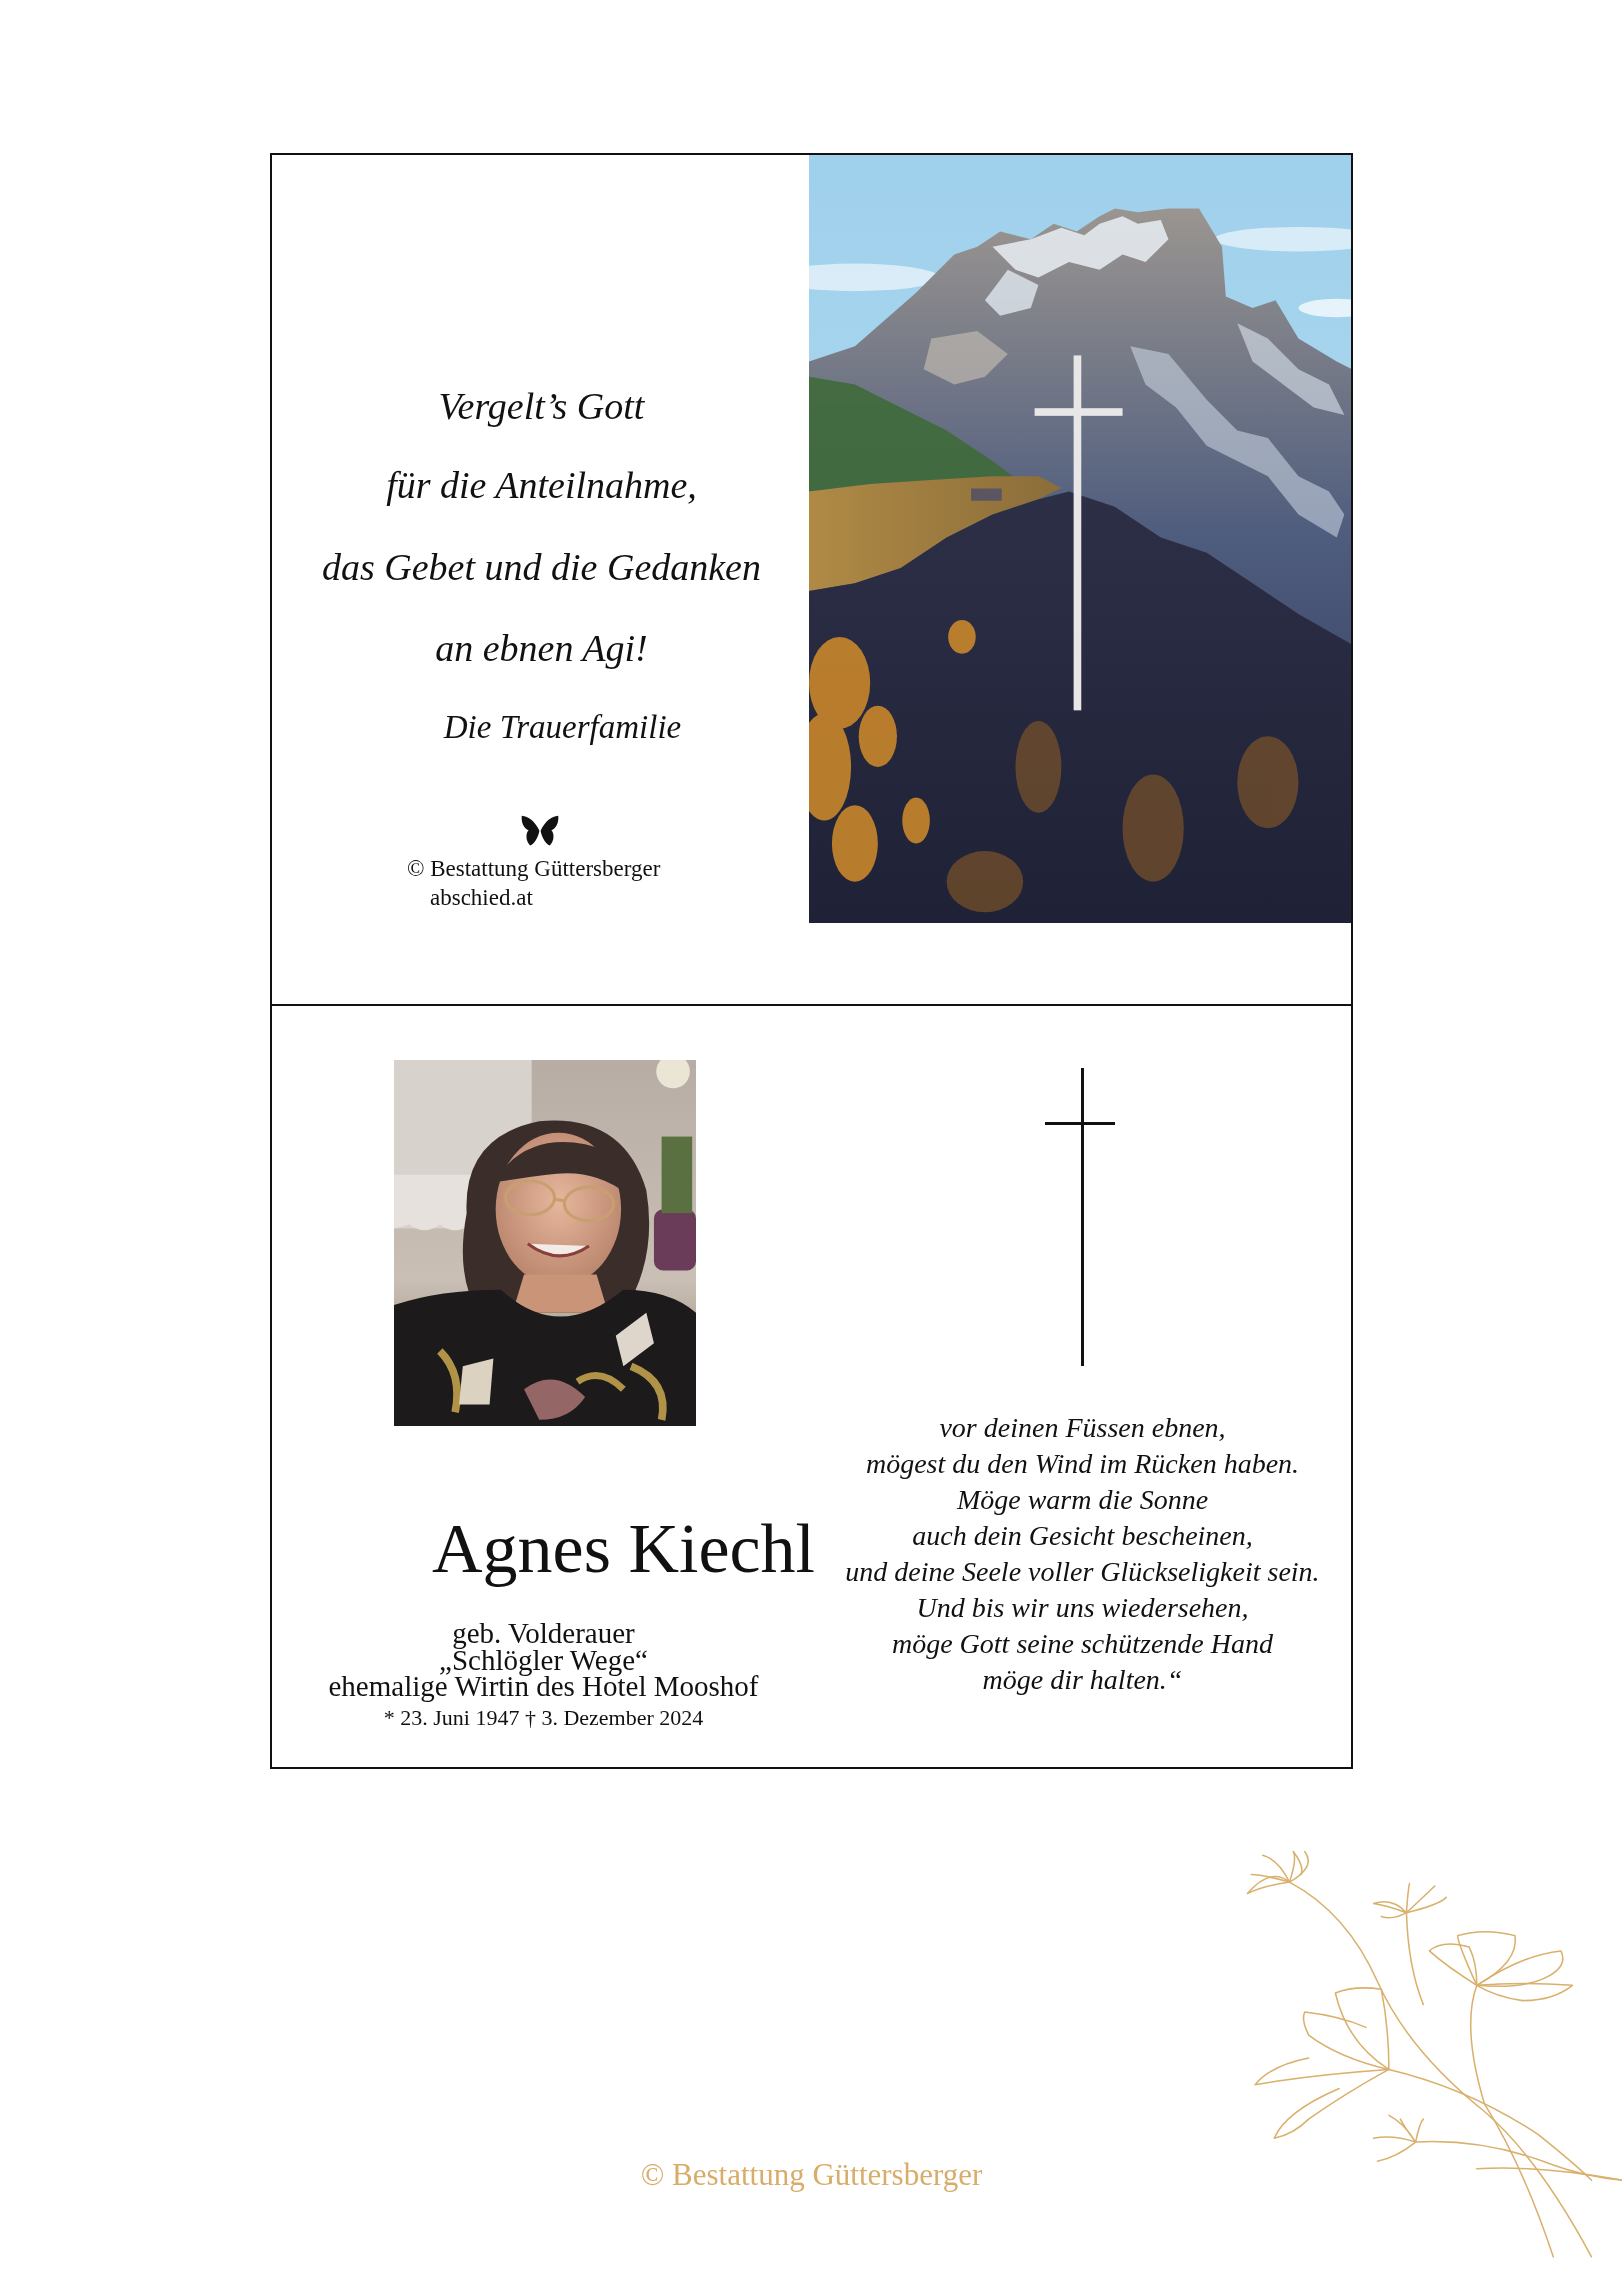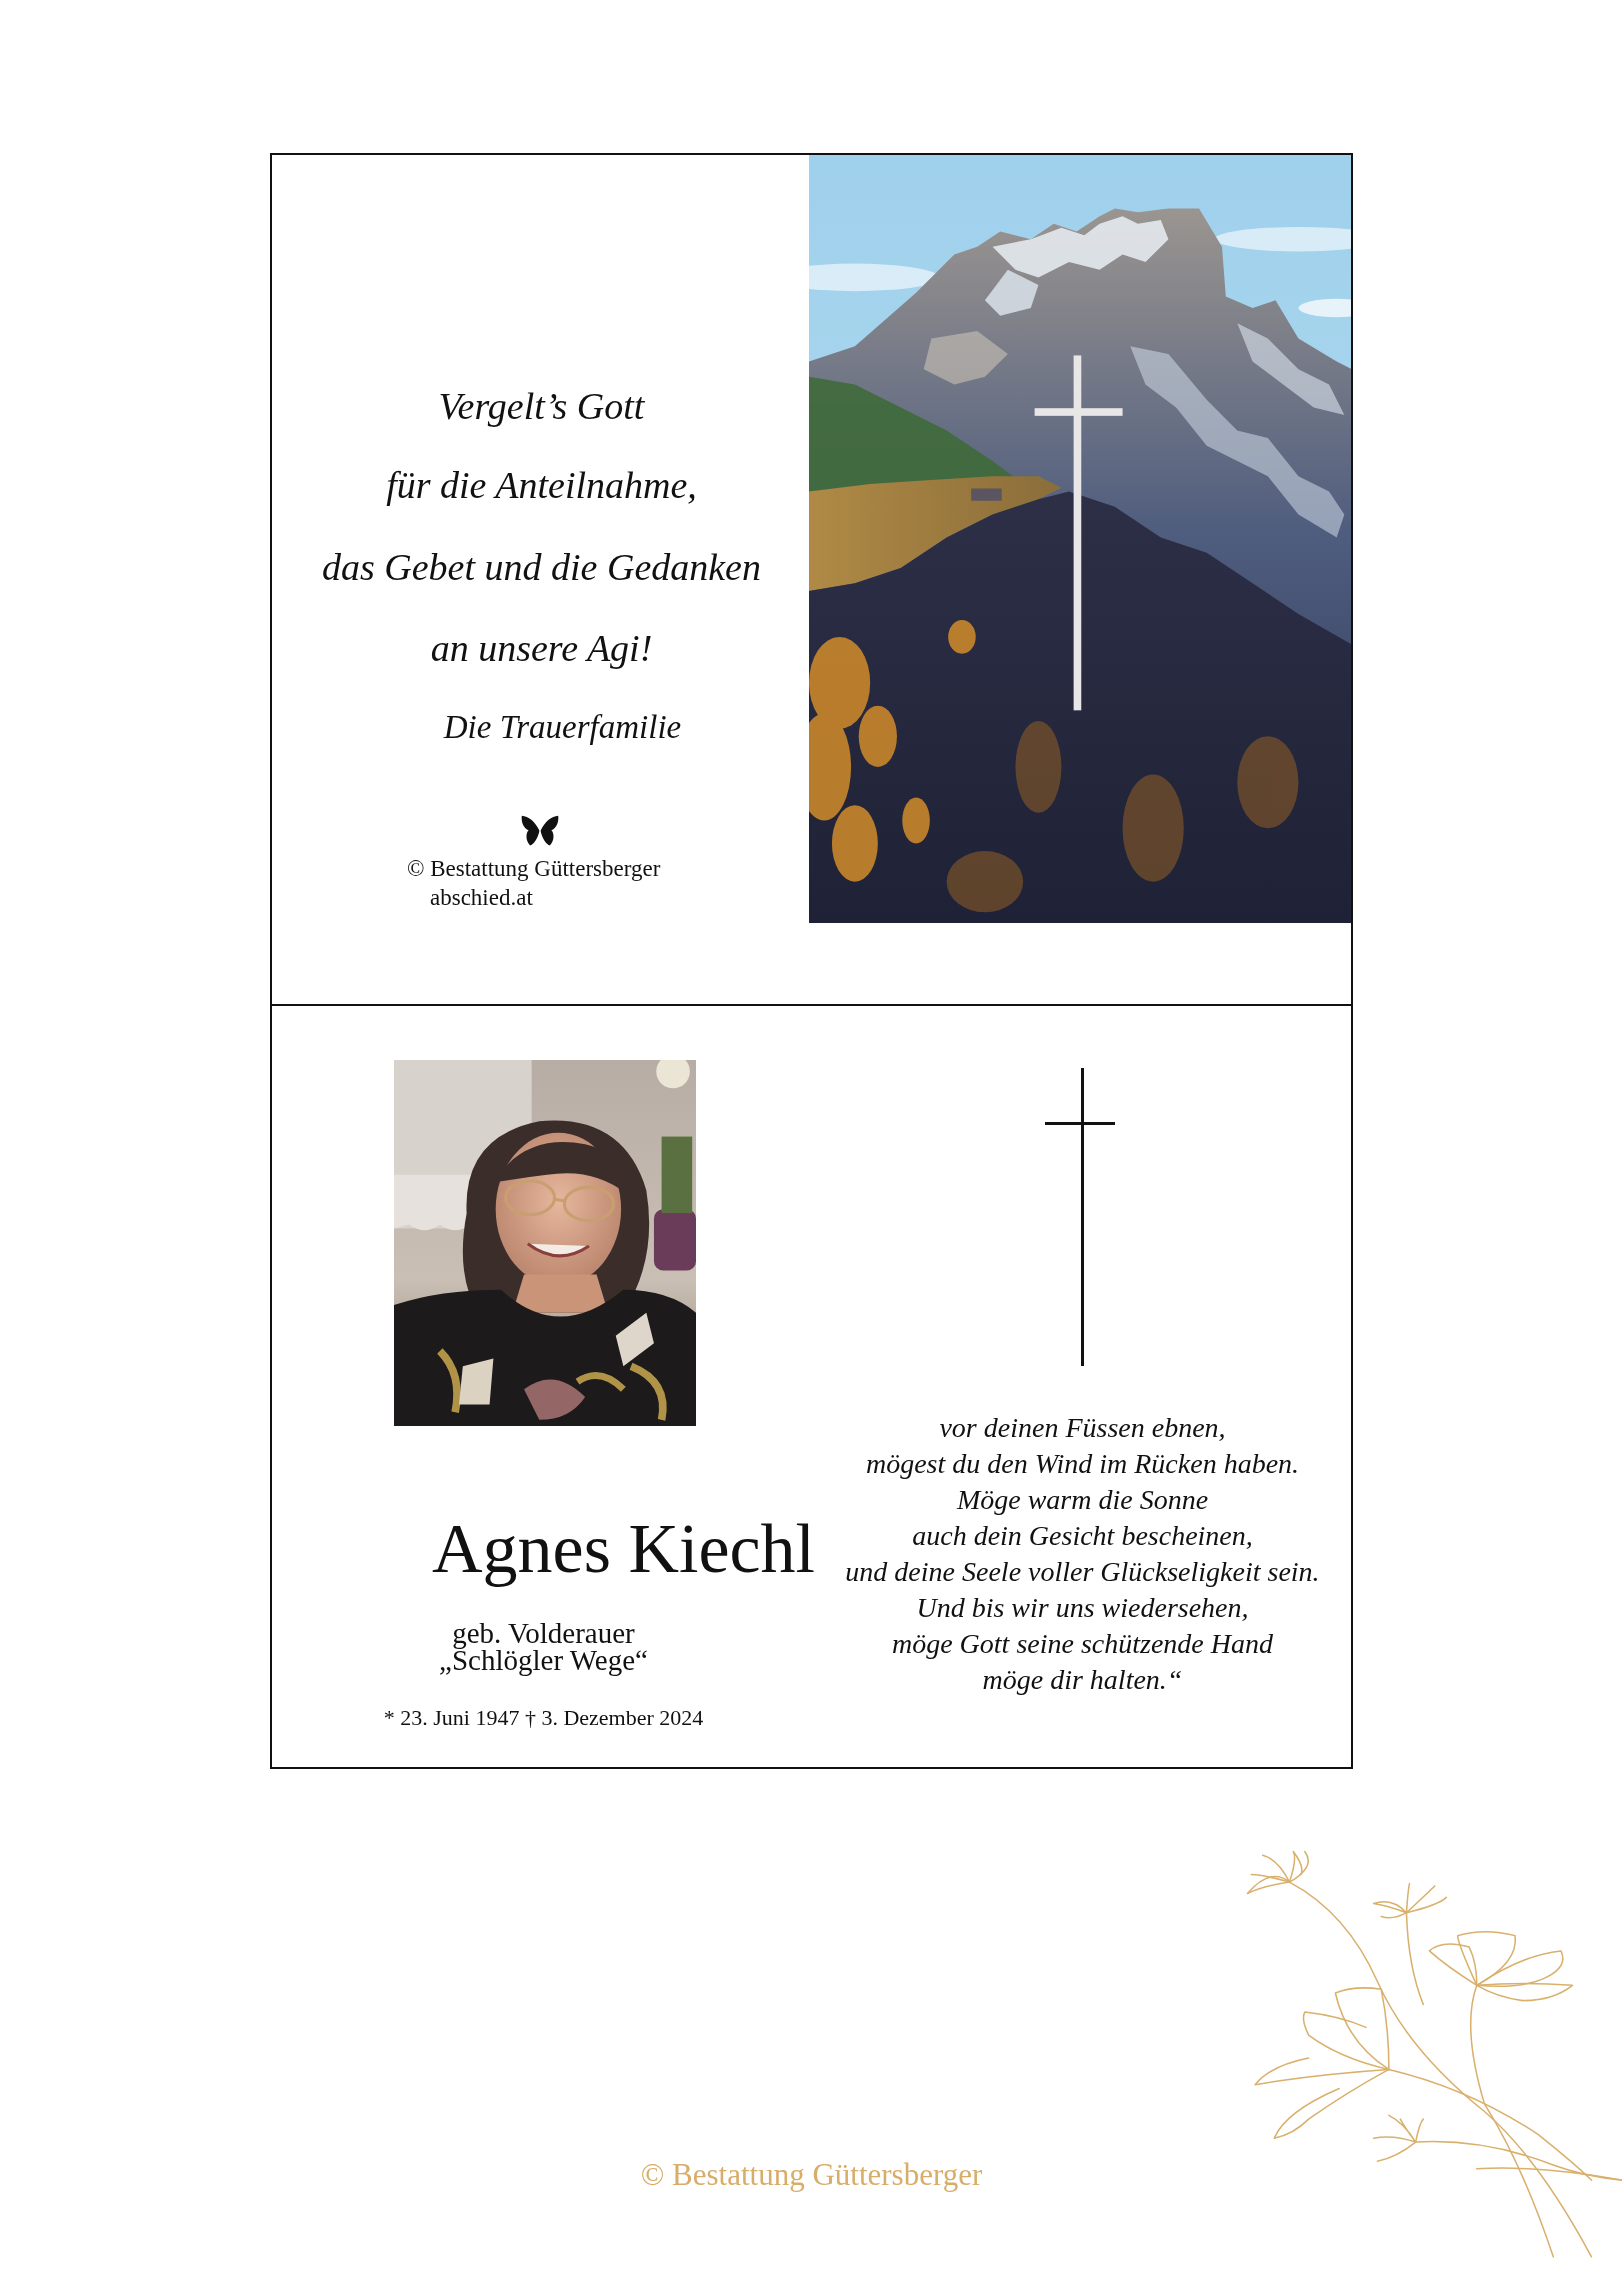--- a/index.html
+++ b/index.html
@@ -33,21 +33,21 @@
             font-size:31px; line-height:1; white-space:nowrap; }
 </style>
 </head>
 <body>
 
 <div id="card1" class="card">
   <div class="thanks-col">
     <div class="thanks-line" style="top:232px">Vergelt’s Gott</div>
     <div class="thanks-line" style="top:311px">für die Anteilnahme,</div>
     <div class="thanks-line" style="top:393px">das Gebet und die Gedanken</div>
-    <div class="thanks-line" style="top:474px">an unsere Agi!</div>
+    <div class="thanks-line" style="top:474px">an ebnen Agi!</div>
     <div class="thanks-line thanks-sign" style="top:556px">Die Trauerfamilie</div>
 
     <svg class="butterfly" viewBox="0 0 50 42">
       <path d="M24 20 C18 8 10 2 1 1 C0 10 4 18 10 20 C6 24 6 34 12 40 C18 38 22 30 24 22 Z" fill="#111"></path>
       <path d="M26 20 C32 8 40 2 49 1 C50 10 46 18 40 20 C44 24 44 34 38 40 C32 38 28 30 26 22 Z" fill="#111"></path>
     </svg>
 
     <div class="credit" style="left:135px; top:702px">© Bestattung Güttersberger</div>
     <div class="credit" style="left:158px; top:731px">abschied.at</div>
   </div>
@@ -160,20 +160,21 @@
       <path d="M60 380 Q90 410 80 460" stroke="#b89a4a" stroke-width="10" fill="none"></path>
       <path d="M90 400 L130 390 L125 450 L85 450 Z" fill="#e6dccc"></path>
       <path d="M170 430 Q210 400 250 440 Q230 470 190 470 Z" fill="#9b6b6b"></path>
       <path d="M240 420 Q270 400 300 430" stroke="#b89a4a" stroke-width="9" fill="none"></path>
     </g>
   </svg>
 
   <div class="name">Agnes Kiechl</div>
   <div class="sub" style="top:613px">geb. Volderauer</div>
   <div class="sub" style="top:640px">„Schlögler Wege“</div>
+  <div class="sub" style="top:666px">ehemalige Wirtin des Hotel Mooshof</div>
   <div class="sub dates" style="top:701px">* 23. Juni 1947  † 3. Dezember 2024</div>
 
   <div>
     <div class="cross-v" style="left:809px; top:62px; width:3.1px; height:298px;"></div>
     <div class="cross-v" style="left:773px; top:116px; width:70px; height:3.1px;"></div>
   </div>
 
   <div class="quote">
     <div>vor deinen Füssen ebnen,</div>
     <div>mögest du den Wind im Rücken haben.</div>

